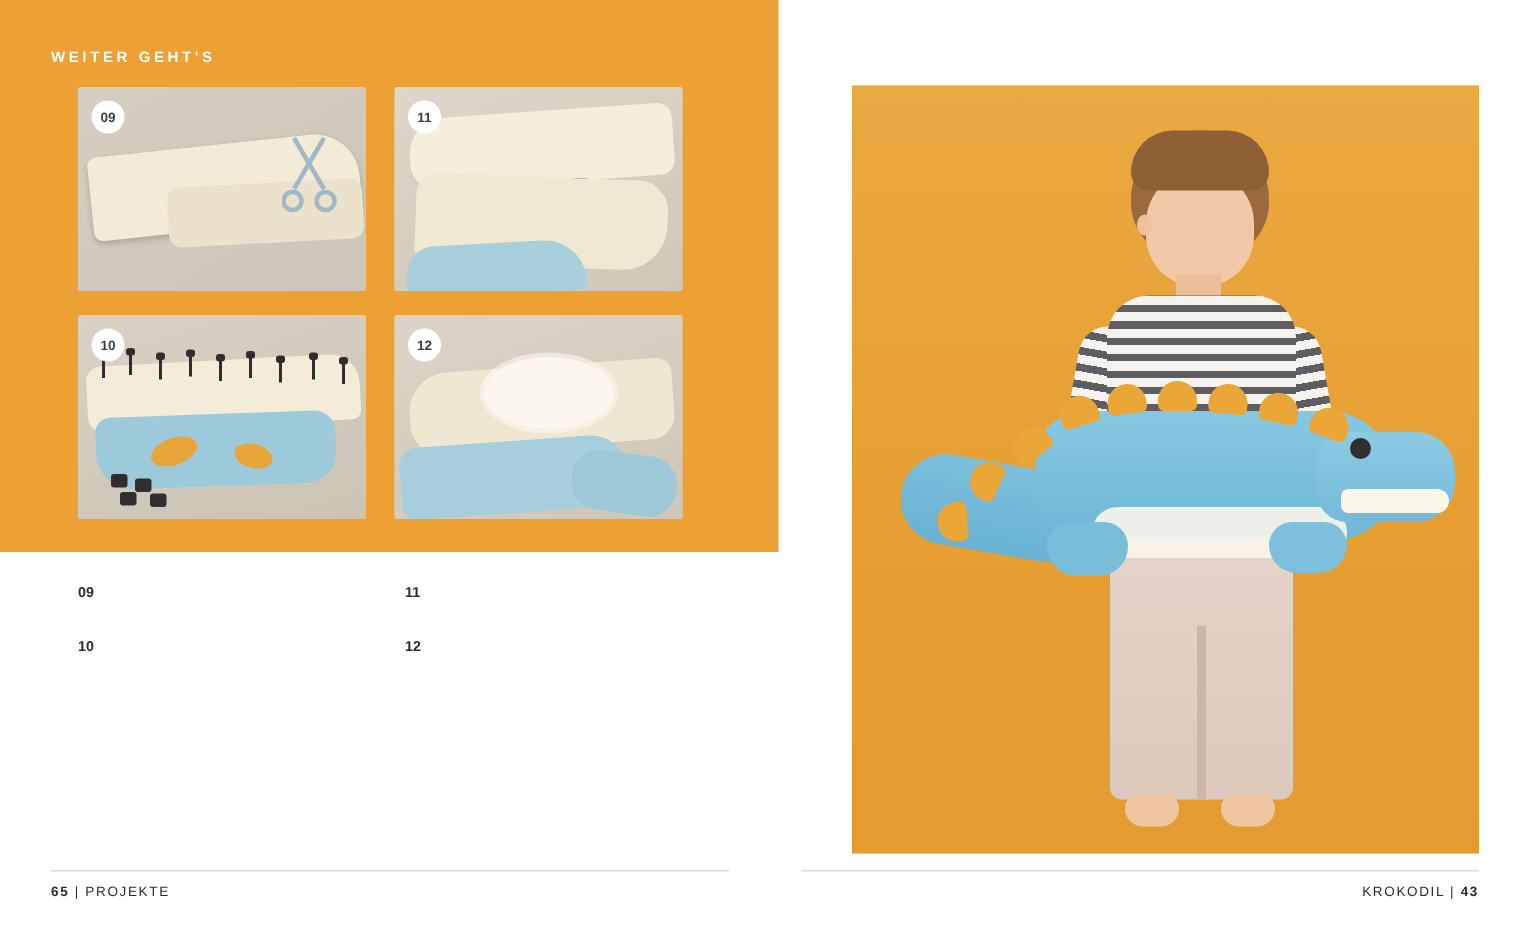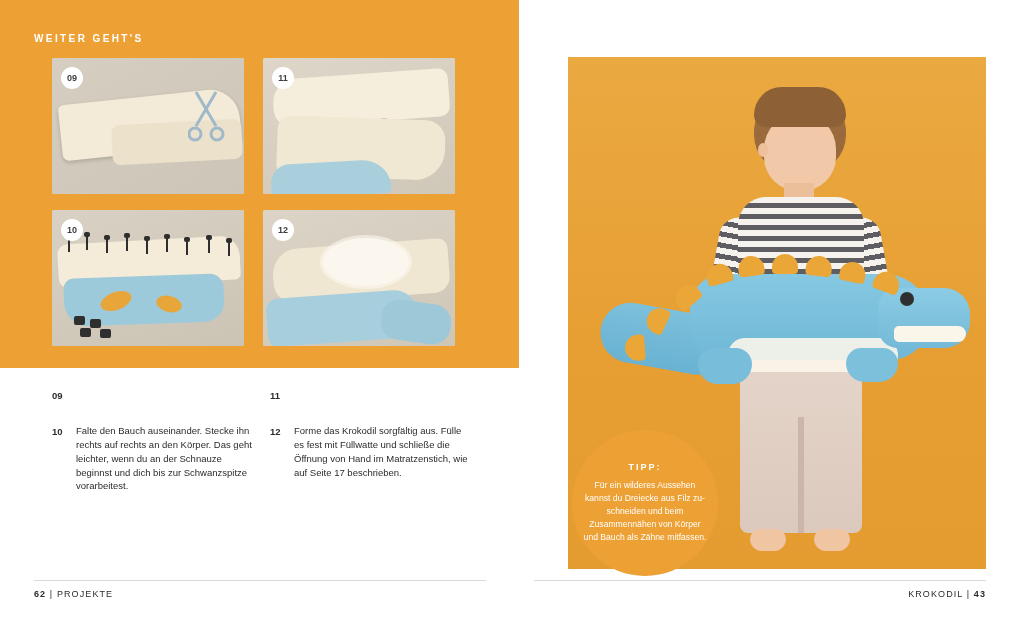--- a/index.html
+++ b/index.html
@@ -273,30 +273,28 @@
     </div>
   </div>
 
   <div class="instructions">
     <div class="col">
       <div class="step">
         <div class="step-num">09</div>
       </div>
       <div class="step">
         <div class="step-num">10</div>
-        <div class="step-txt">Falte den Bauch auseinander. Stecke ihn rechts auf rechts an den Körper. Das geht leichter, wenn du an der Schnauze beginnst und dich bis zur Schwanzspitze vorar­beitest.</div>
       </div>
     </div>
     <div class="col">
       <div class="step">
         <div class="step-num">11</div>
       </div>
       <div class="step">
         <div class="step-num">12</div>
-        <div class="step-txt">Forme das Krokodil sorgfältig aus. Fülle es fest mit Füllwatte und schließe die Öffnung von Hand im Matratzenstich, wie auf Seite 17 beschrieben.</div>
       </div>
     </div>
   </div>
 
   <div class="photo-right">
     <div class="pr-bg"></div>
     <div class="child">
       <div class="hair"></div>
       <div class="face"></div>
       <div class="hair-front"></div>
@@ -326,29 +324,25 @@
       <div class="spike" style="left:194px;top:2px"></div>
       <div class="spike" style="left:228px;top:4px;transform:rotate(6deg)"></div>
       <div class="spike" style="left:262px;top:10px;transform:rotate(12deg)"></div>
       <div class="spike" style="left:296px;top:20px;transform:rotate(20deg)"></div>
       <div class="spike" style="left:96px;top:34px;transform:rotate(-40deg)"></div>
       <div class="spike" style="left:66px;top:58px;transform:rotate(-65deg)"></div>
       <div class="spike" style="left:44px;top:86px;transform:rotate(-95deg)"></div>
     </div>
   </div>
 
-  <div class="tip">
-    <div class="tip-title">TIPP:</div>
-    <div class="tip-body">Für ein wilderes Aussehen kannst du Dreiecke aus Filz zu­schneiden und beim Zusammennähen von Körper und Bauch als Zähne mitfassen.</div>
-  </div>
 
   <div class="rule-left"></div>
   <div class="rule-right"></div>
   <div class="folio-left">
-    <b>62</b>
+    <b>65</b>
     <span>|</span>
     <span>PROJEKTE</span>
   </div>
   <div class="folio-right">
     <span>KROKODIL</span>
     <span>|</span>
     <b>43</b>
   </div>
 
 </div>

